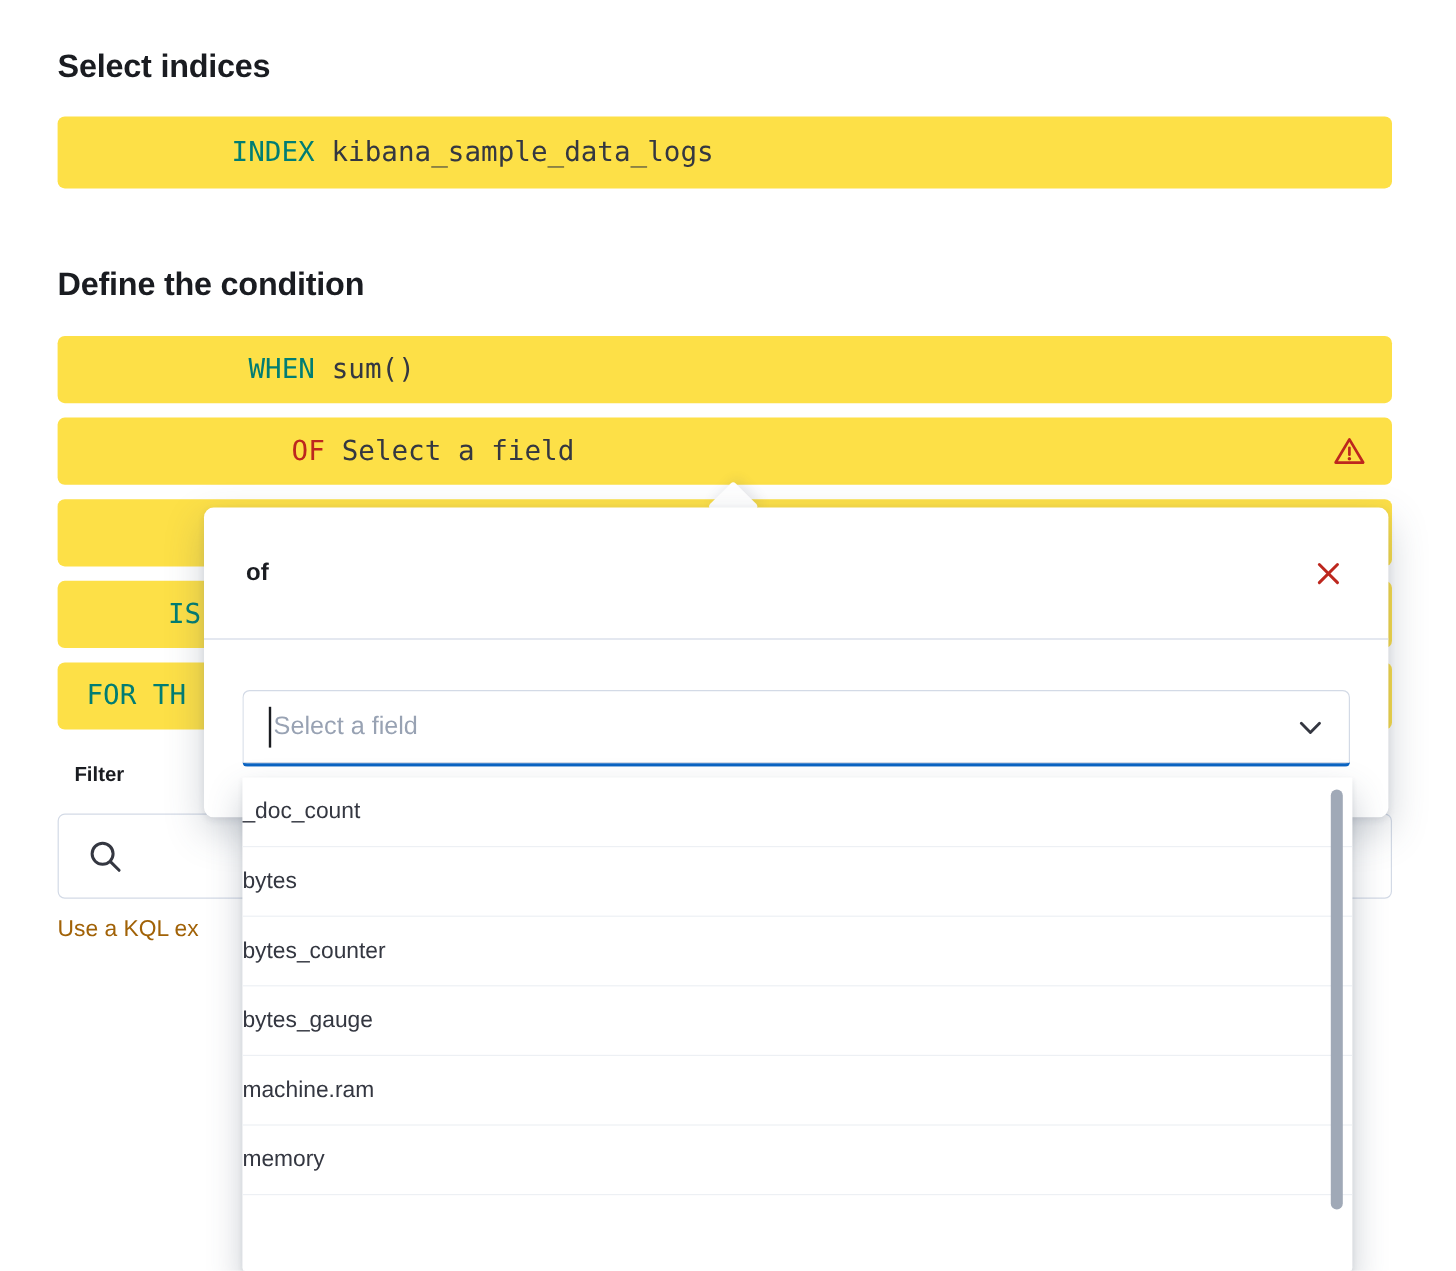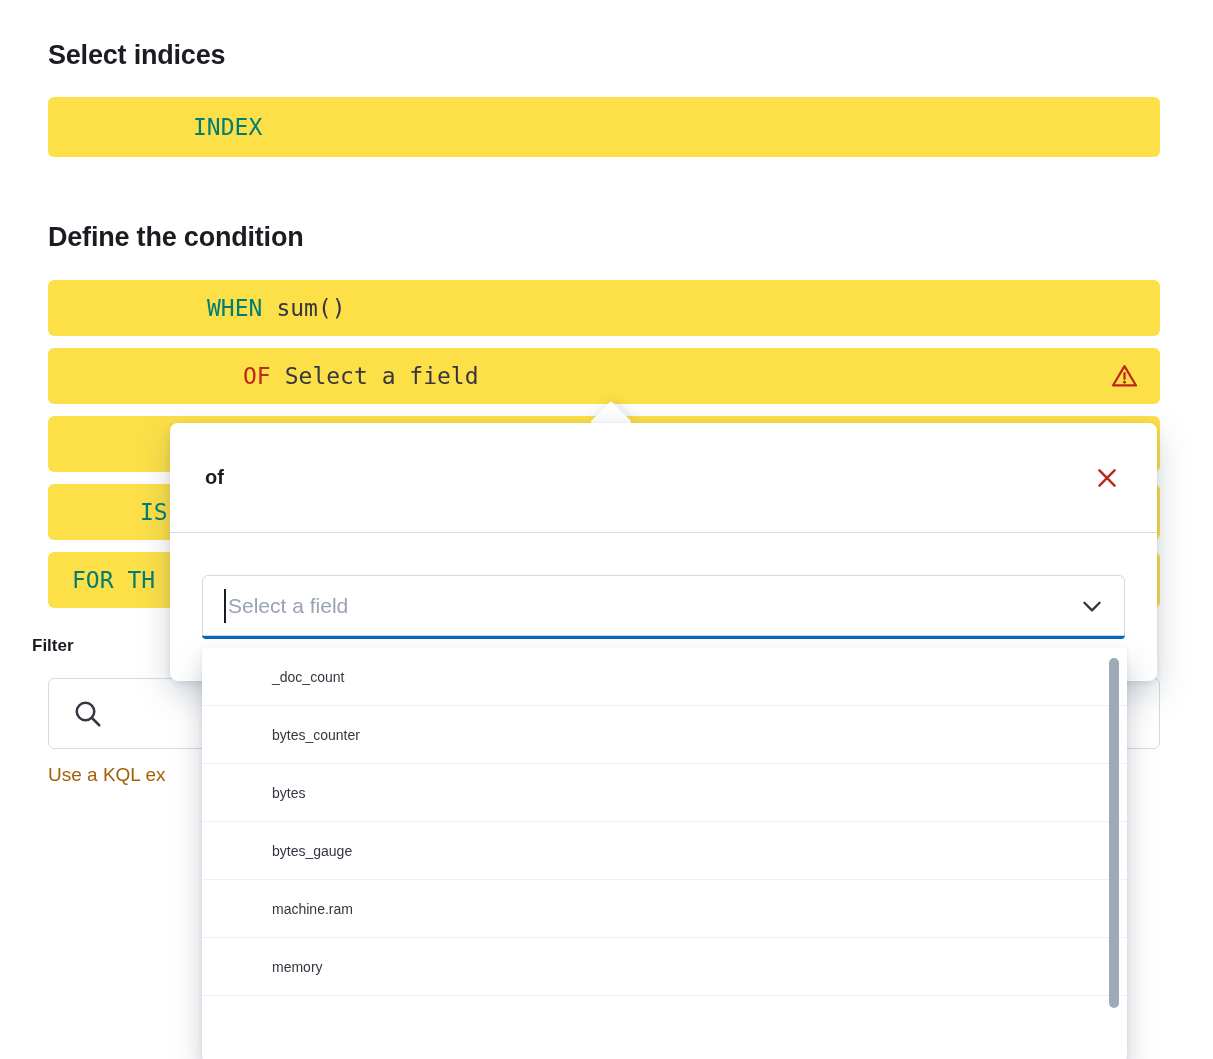--- a/index.html
+++ b/index.html
@@ -17,21 +17,21 @@
   .expr-bar{
     position:absolute;left:48px;width:1112px;background:#fde047;border-radius:6px;
     display:flex;align-items:center;z-index:1;cursor:pointer;
     font-family:"DejaVu Sans Mono","Liberation Mono",monospace;font-size:23px;
   }
   .expr-kw{color:#017d73;white-space:pre}
   .expr-kw.danger{color:#bd271e}
   .expr-val{color:#343741;margin-left:14px;white-space:pre}
   .warn-wrap{position:absolute;right:22px;top:50%;transform:translateY(-50%);display:flex}
   
-  .filter-label{position:absolute;left:32px;top:636px;font-size:17px;font-weight:700;color:#1a1c21}
+  .filter-label{position:absolute;left:62px;top:636px;font-size:17px;font-weight:700;color:#1a1c21}
   .search-box{
     position:absolute;left:48px;top:678px;width:1112px;height:71px;background:#fff;
     border:1px solid #d3dae6;border-radius:6px;display:flex;align-items:center;
     padding-left:24px;z-index:1;
   }
   .search-box input{
     flex:1;height:100%;border:none;outline:none;background:transparent;
     font-size:20px;color:#343741;margin-left:14px;font-family:"Liberation Sans",sans-serif;
   }
   .helper-text{position:absolute;left:48px;top:764px;font-size:19px;color:#a16207;z-index:1;white-space:nowrap}
@@ -67,35 +67,36 @@
   .combo input::placeholder{color:#98a2b3;opacity:1}
   .chev-btn{border:none;background:transparent;display:flex;align-items:center;cursor:pointer;padding:0}
   
   .dropdown{
     position:absolute;left:202px;top:648px;width:925px;height:414px;background:#fff;
     border-radius:0 0 6px 6px;z-index:8;overflow:hidden;
     box-shadow:0 14px 28px rgba(65,78,101,0.28),0 2px 4px rgba(65,78,101,0.1);
   }
   .dropdown ul{list-style:none}
   .dropdown li{
-    height:58px;display:flex;align-items:center;padding-left:70px;font-size:14px;
+    height:58px;display:flex;align-items:center;font-size:19px;
     color:#343741;border-bottom:1px solid #edf0f4;cursor:pointer;
   }
   .scroll-thumb{
     position:absolute;right:8px;top:10px;width:10px;height:350px;background:#a0a9b7;
     border-radius:5px;cursor:pointer;
   }
 </style>
 </head>
 <body>
 
 <h2 class="section-heading" style="top:40px">Select indices</h2>
 
 <div class="expr-bar" style="top:97px;height:60px;padding-left:145px">
   <span class="expr-kw">INDEX</span>
+  <span class="expr-val">kibana_sample_data_logs</span>
 </div>
 
 <h2 class="section-heading" style="top:222px">Define the condition</h2>
 
 <div class="expr-bar" style="top:280px;height:56px;padding-left:159px">
   <span class="expr-kw">WHEN</span>
   <span class="expr-val">sum()</span>
 </div>
 
 <div class="expr-bar" style="top:348px;height:56px;padding-left:195px">
@@ -159,20 +160,20 @@
       <svg width="26" height="26" viewBox="0 0 24 24" fill="none">
         <polyline points="5 9 12 16 19 9" stroke="#343741" stroke-width="2.2" stroke-linecap="round" stroke-linejoin="round"></polyline>
       </svg>
     </span>
   </button>
 </div>
 
 <div class="dropdown">
   <ul>
     <li>_doc_count</li>
+    <li>bytes</li>
     <li>bytes_counter</li>
-    <li>bytes</li>
     <li>bytes_gauge</li>
     <li>machine.ram</li>
     <li>memory</li>
   </ul>
   <div class="scroll-thumb"></div>
 </div>
 
 </body></html>

